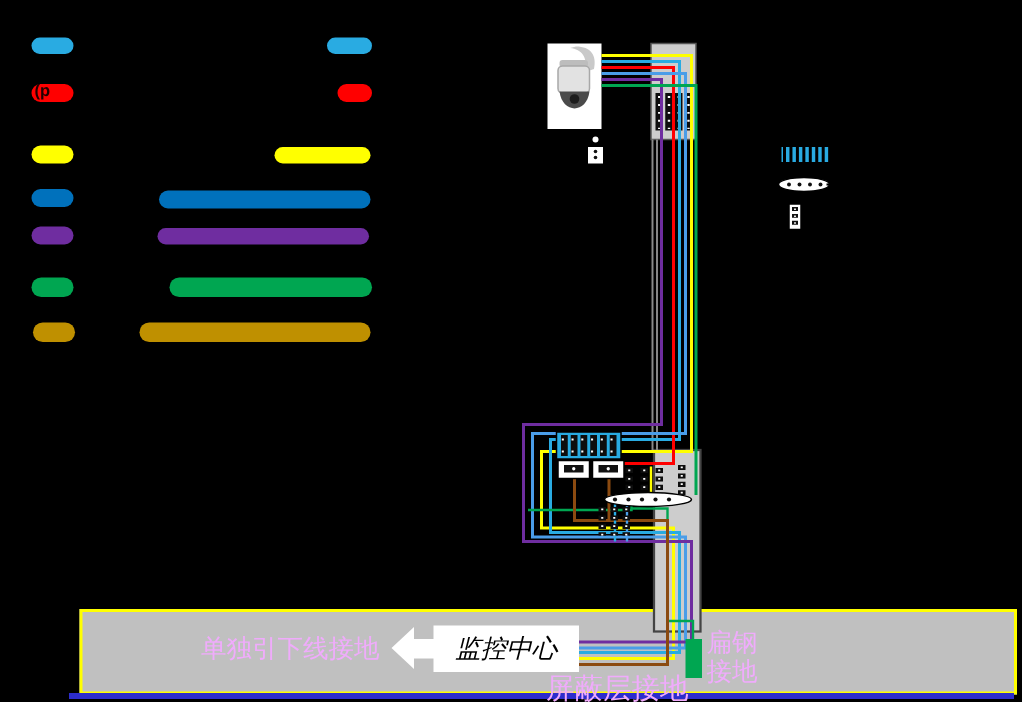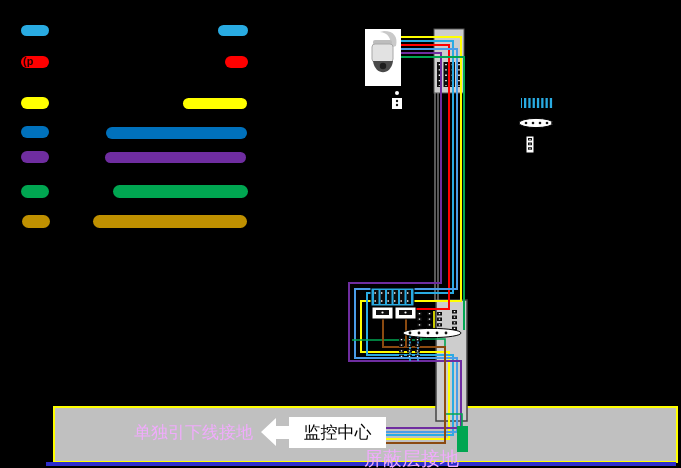--- a/index.html
+++ b/index.html
@@ -7,21 +7,21 @@
          font-family:"Liberation Sans","DejaVu Sans",sans-serif;}
   
   .ground{position:absolute;left:53px;top:406px;width:621px;height:53px;
           background:#c0c0c0;border:2px solid #ffff00;z-index:0;}
   .underline{position:absolute;left:46px;top:462px;width:630px;height:4px;background:#2d2dcc;z-index:0;}
   svg.gfx{position:absolute;left:0;top:0;z-index:2;}
   .pill{position:absolute;z-index:3;}
   .lbl{position:absolute;z-index:4;color:#f0abfc;white-space:nowrap;}
   #label-downlead{left:134px;top:421px;font-size:17px;letter-spacing:0px;}
   #mc-box{position:absolute;left:289px;top:417px;width:97px;height:31px;background:#ffffff;
-          z-index:4;display:flex;align-items:center;justify-content:center;font-size:17px;color:#000;}
+          z-index:4;display:flex;align-items:center;justify-content:center;font-size:17px;color:#000;font-style:italic;}
   #label-shield{left:364px;top:446px;font-size:19px;}
   #flatsteel{left:471px;top:419px;font-size:17px;line-height:19px;}
   #legend-overlay-text{left:23px;top:55px;font-size:11px;color:#200000;z-index:5;font-weight:bold;}
 </style>
 </head>
 <body>
 
 <div id="stage">
 
   <div class="ground"></div>
@@ -169,20 +169,24 @@
     <rect x="457" y="426" width="11" height="26" fill="#00a651"></rect>
 
     <polygon points="261,432 276,418 276,426 290,426 290,439 276,439 276,446" fill="#ffffff"></polygon>
   </svg>
 
   <div class="lbl" id="label-downlead">单独引下线接地</div>
   <div id="mc-box">
     <span>监控中心</span>
   </div>
   <div class="lbl" id="label-shield">屏蔽层接地</div>
+  <div class="lbl" id="flatsteel">
+    <div>扁钢</div>
+    <div>接地</div>
+  </div>
   <div class="lbl" id="legend-overlay-text">(p</div>
 
   <div id="legend">
       <div class="pill" style="left: 21px; top: 25px; width: 28px; height: 11px; background: rgb(41, 171, 226); border-radius: 5.5px;"></div>
       <div class="pill" style="left: 218px; top: 25px; width: 30px; height: 11px; background: rgb(41, 171, 226); border-radius: 5.5px;"></div>
       <div class="pill" style="left: 21px; top: 56px; width: 28px; height: 12px; background: rgb(255, 0, 0); border-radius: 6px;"></div>
       <div class="pill" style="left: 225px; top: 56px; width: 23px; height: 12px; background: rgb(255, 0, 0); border-radius: 6px;"></div>
       <div class="pill" style="left: 21px; top: 97px; width: 28px; height: 12px; background: rgb(255, 255, 0); border-radius: 6px;"></div>
       <div class="pill" style="left: 183px; top: 98px; width: 64px; height: 11px; background: rgb(255, 255, 0); border-radius: 5.5px;"></div>
       <div class="pill" style="left: 21px; top: 126px; width: 28px; height: 12px; background: rgb(0, 113, 188); border-radius: 6px;"></div>

